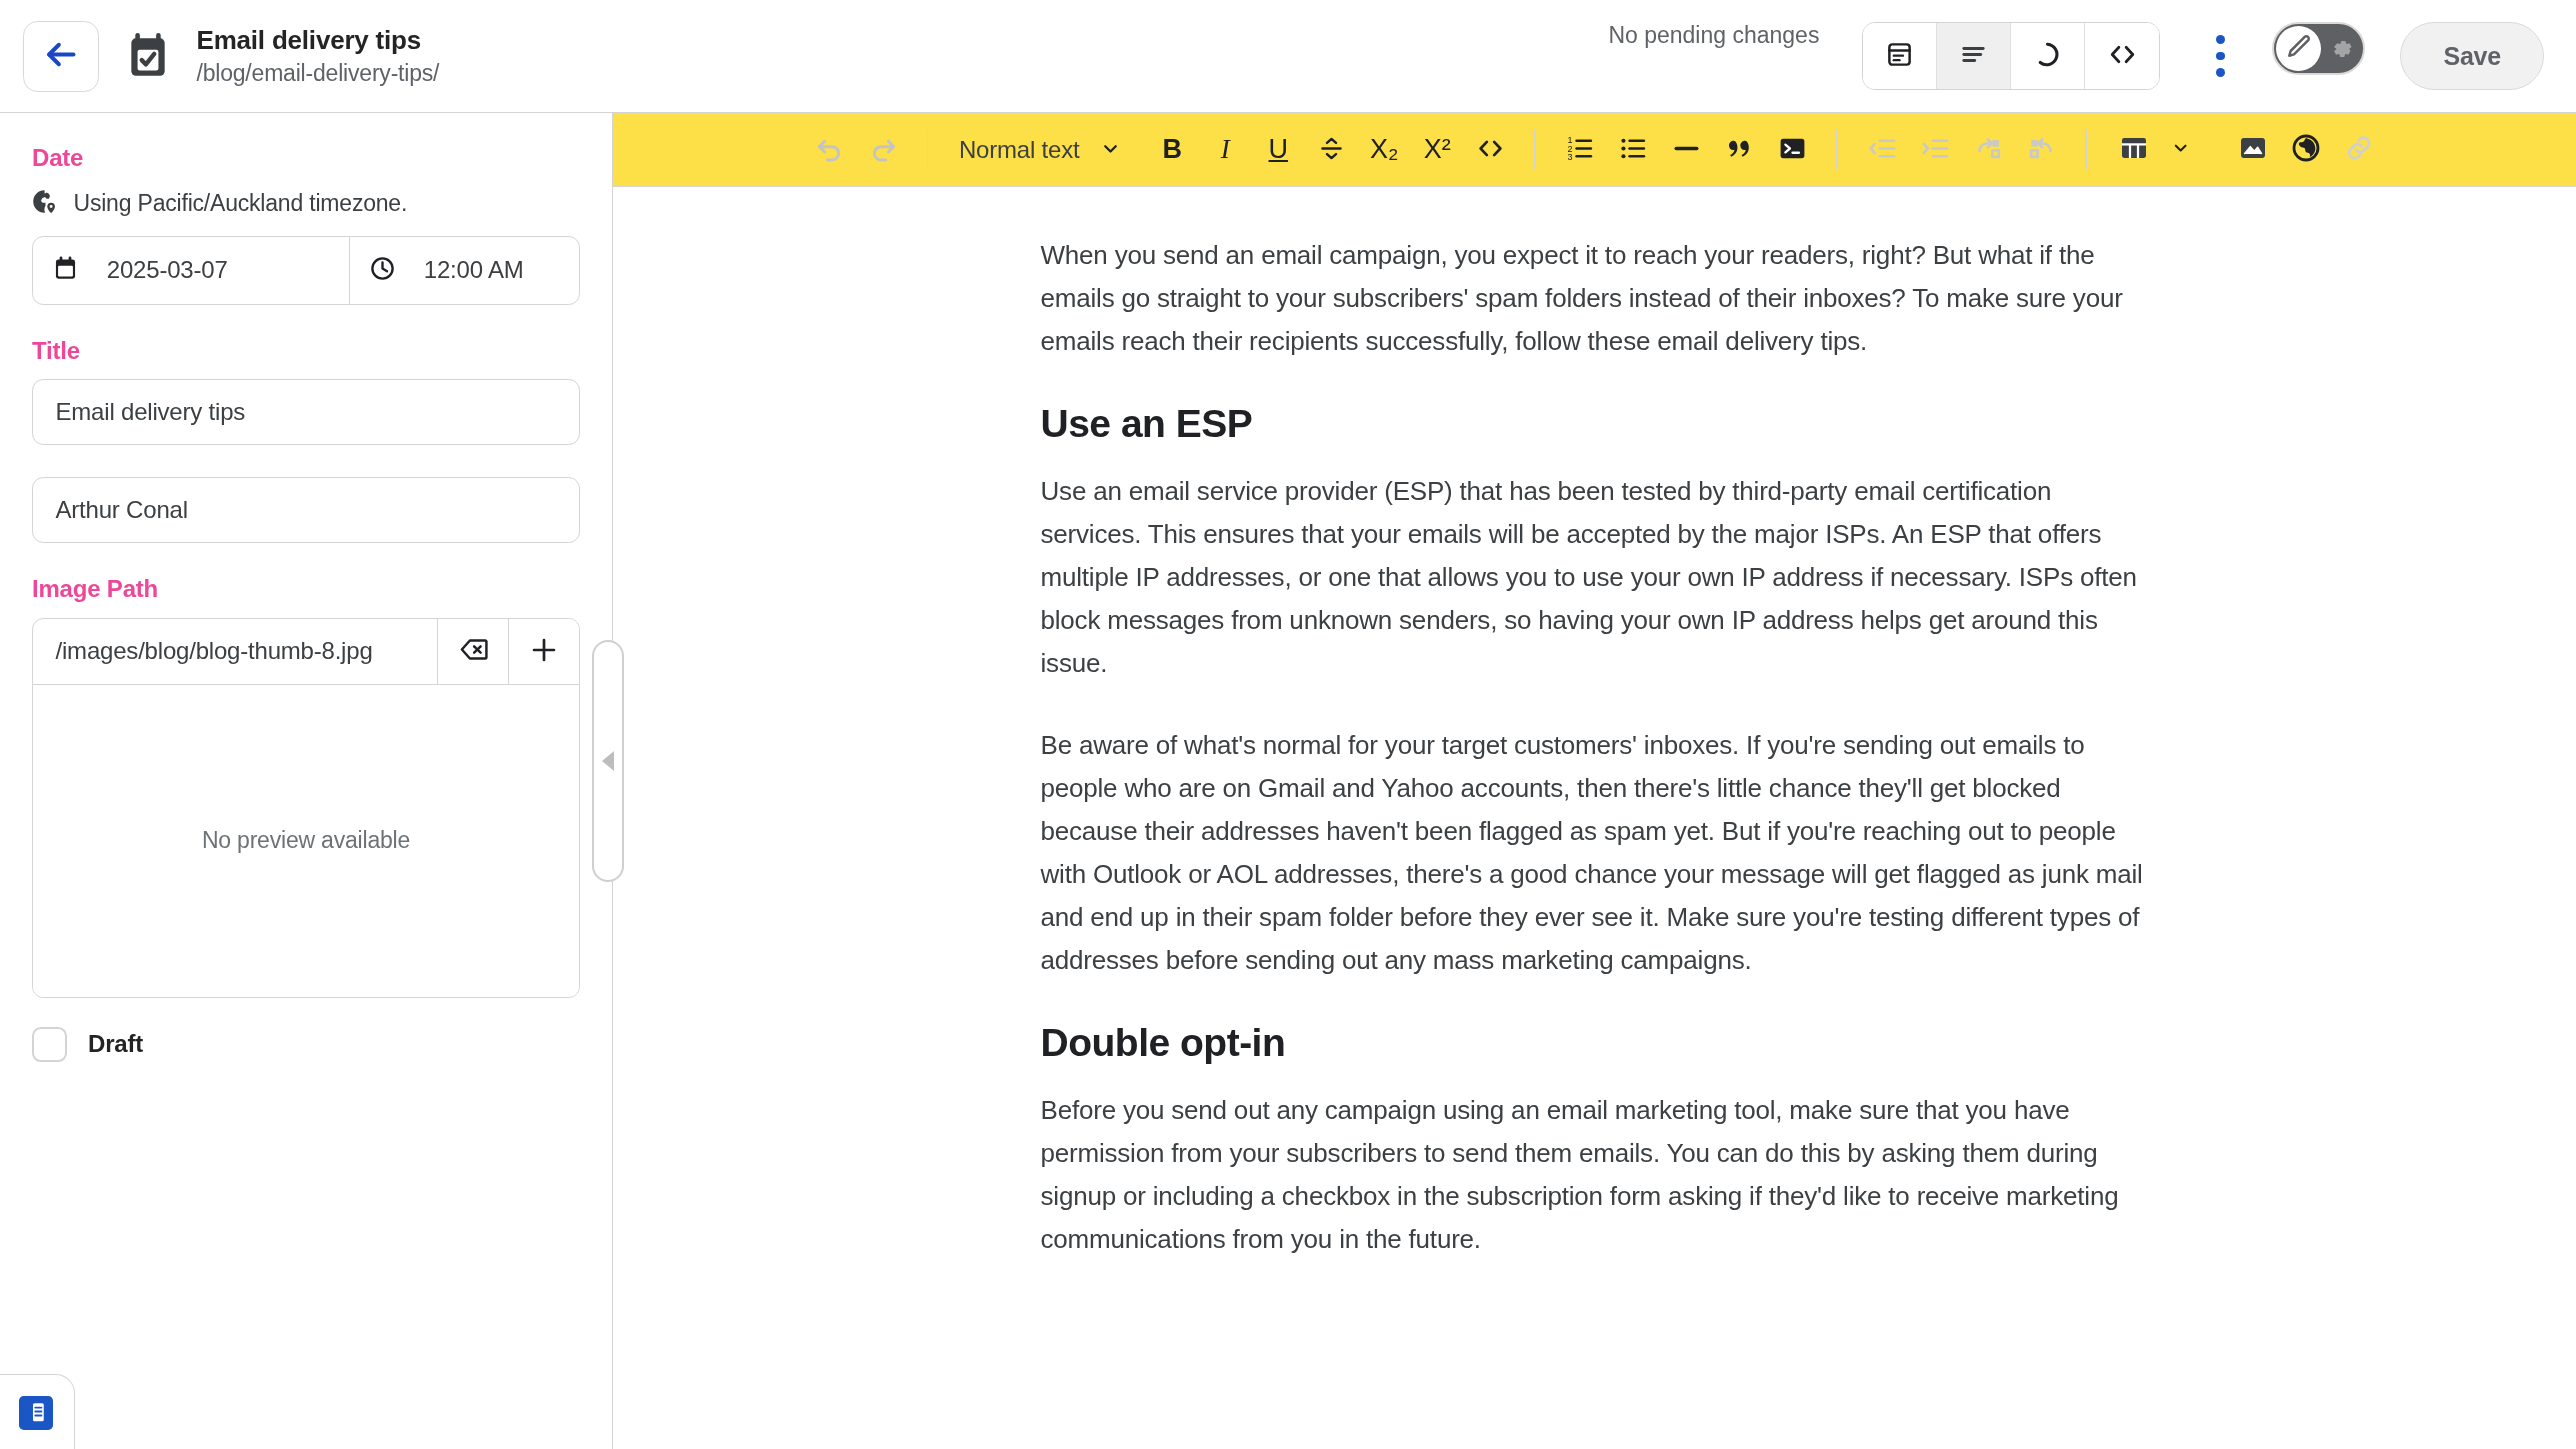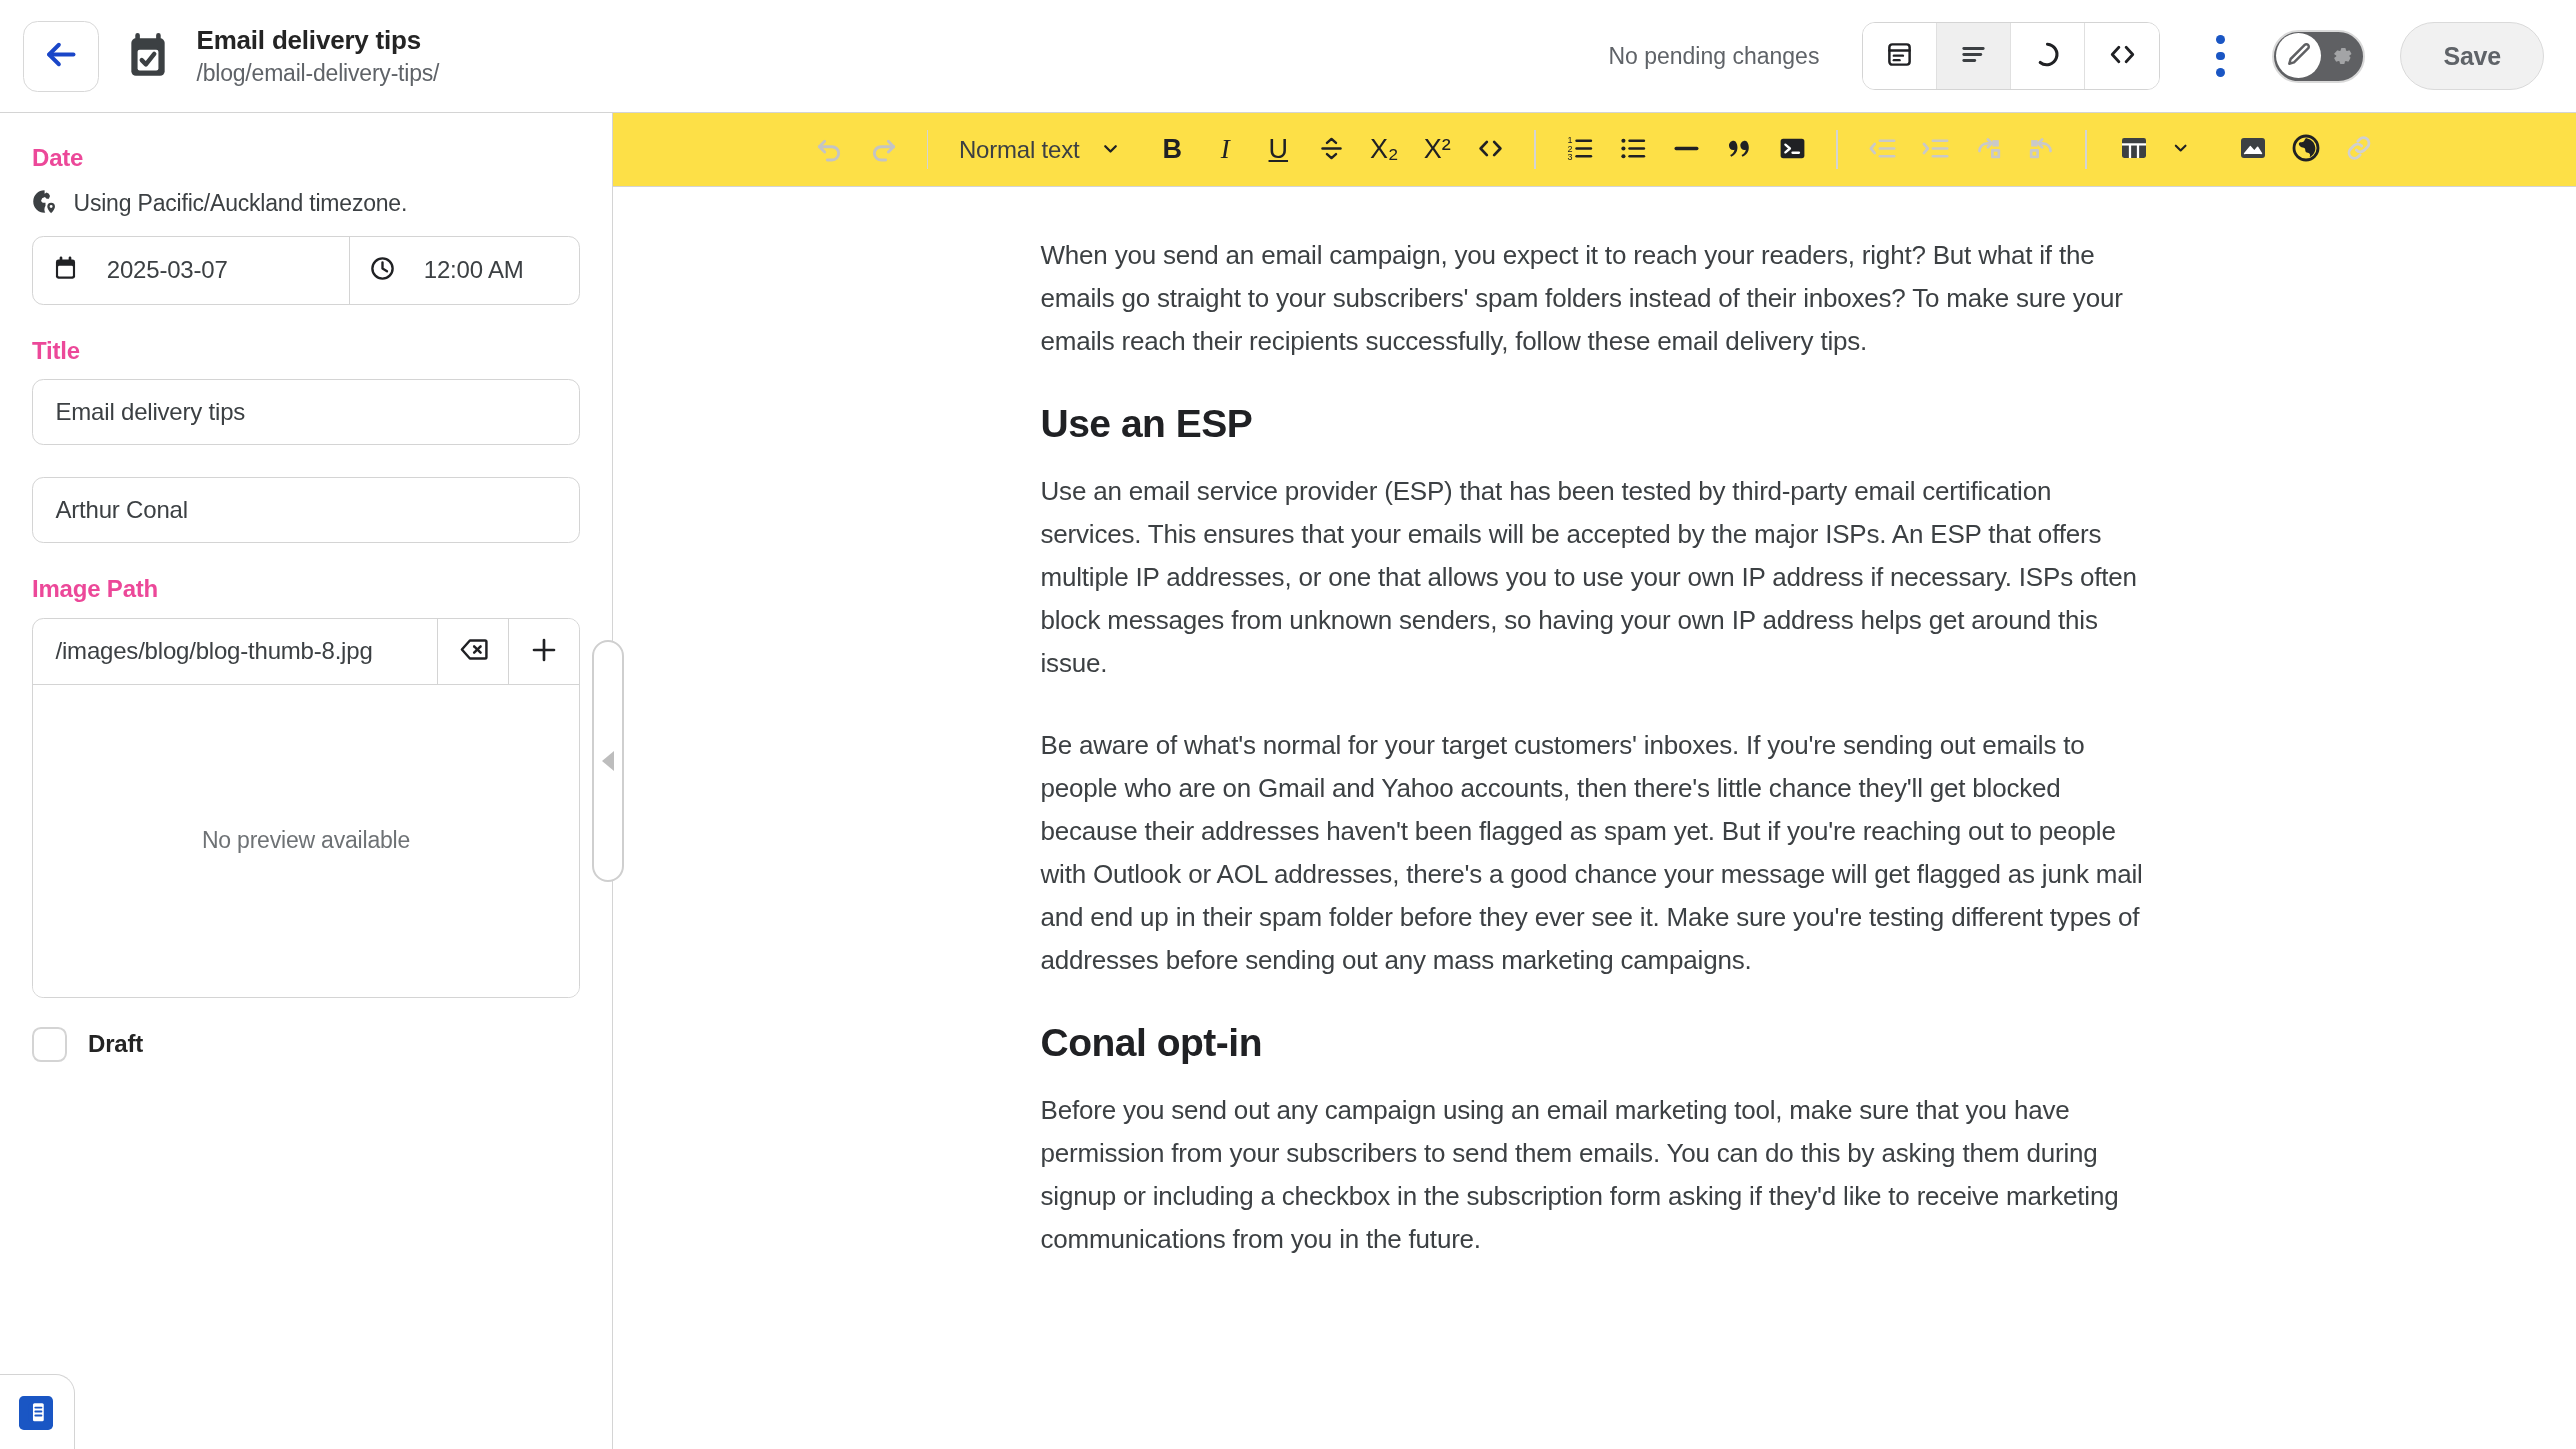--- a/index.html
+++ b/index.html
@@ -24,21 +24,21 @@
     width: 76px; height: 71px;
     border: 1.6px solid #d8d8d8; border-radius: 14.5px;
     background: #fff; display: flex; align-items: center; justify-content: center;
     cursor: pointer; flex: 0 0 auto;
   }
   .doc-icon { margin-left: 24px; flex: 0 0 auto; display:flex; align-items:center; }
   .title-wrap { margin-left: 24px; display: flex; flex-direction: column; justify-content: center; gap: 4.8px; }
   .doc-title { font-size: 26px; font-weight: bold; color: #242424; letter-spacing: -0.2px; }
   .doc-slug { font-size: 23px; color: #5f6368; letter-spacing: -0.2px; }
 
-  .topbar-right { margin-left: auto; display: flex; align-items: center; gap: 11px; }
+  .topbar-right { margin-left: auto; display: flex; align-items: flex-start; gap: 11px; }
   .pending { font-size: 23px; color: #5f6368; margin-right: 32px; white-space: nowrap; }
 
   .view-group {
     display: flex; border: 1.6px solid #d4d4d4; border-radius: 13px; overflow: hidden;
     height: 68px; background: #fff;
   }
   .view-btn {
     width: 74px; height: 100%;
     display: flex; align-items: center; justify-content: center;
     border-right: 1.6px solid #e0e0e0; background: #fff; cursor: pointer;
@@ -588,20 +588,20 @@
           </span>
         </div>
       </div>
 
       <div class="editor-scroll">
         <div class="editor-doc">
           <p>When you send an email campaign, you expect it to reach your readers, right? But what if the emails go straight to your subscribers' spam folders instead of their inboxes? To make sure your emails reach their recipients successfully, follow these email delivery tips.</p>
           <h2>Use an ESP</h2>
           <p>Use an email service provider (ESP) that has been tested by third-party email certification services. This ensures that your emails will be accepted by the major ISPs. An ESP that offers multiple IP addresses, or one that allows you to use your own IP address if necessary. ISPs often block messages from unknown senders, so having your own IP address helps get around this issue.</p>
           <p>Be aware of what's normal for your target customers' inboxes. If you're sending out emails to people who are on Gmail and Yahoo accounts, then there's little chance they'll get blocked because their addresses haven't been flagged as spam yet. But if you're reaching out to people with Outlook or AOL addresses, there's a good chance your message will get flagged as junk mail and end up in their spam folder before they ever see it. Make sure you're testing different types of addresses before sending out any mass marketing campaigns.</p>
-          <h2>Conal opt-in</h2>
+          <h2>Double opt-in</h2>
           <p>Before you send out any campaign using an email marketing tool, make sure that you have permission from your subscribers to send them emails. You can do this by asking them during signup or including a checkbox in the subscription form asking if they'd like to receive marketing communications from you in the future.</p>
         </div>
       </div>
     </div>
   </div>
 </div>
 
 
 </body></html>

